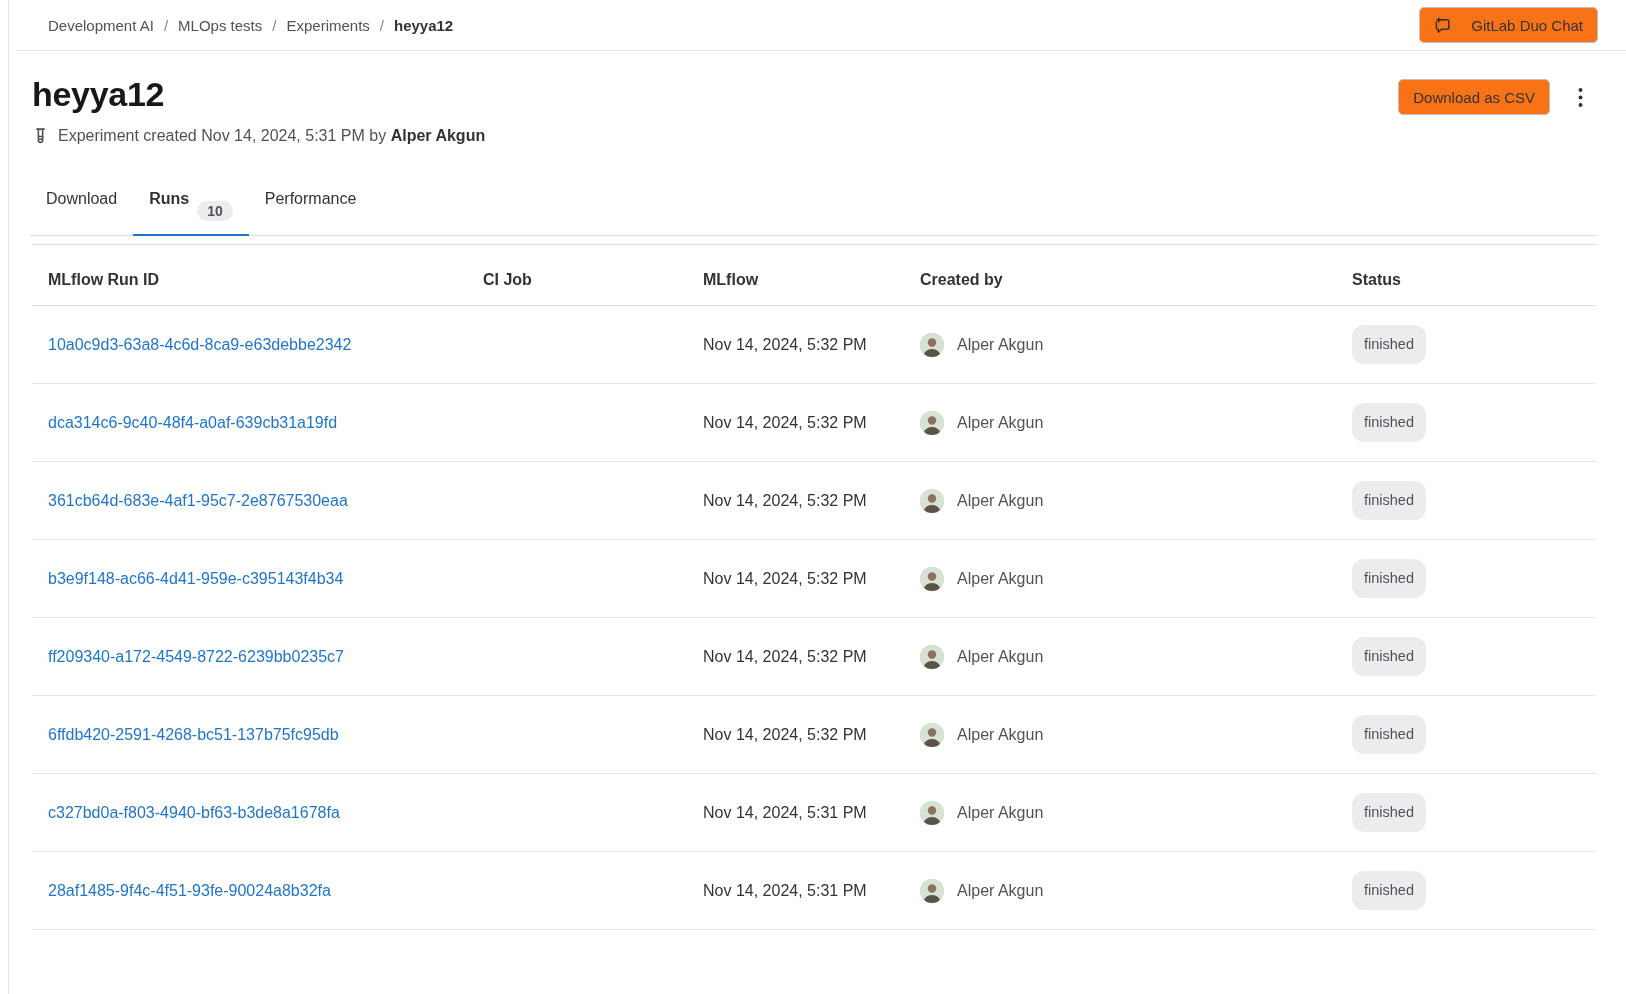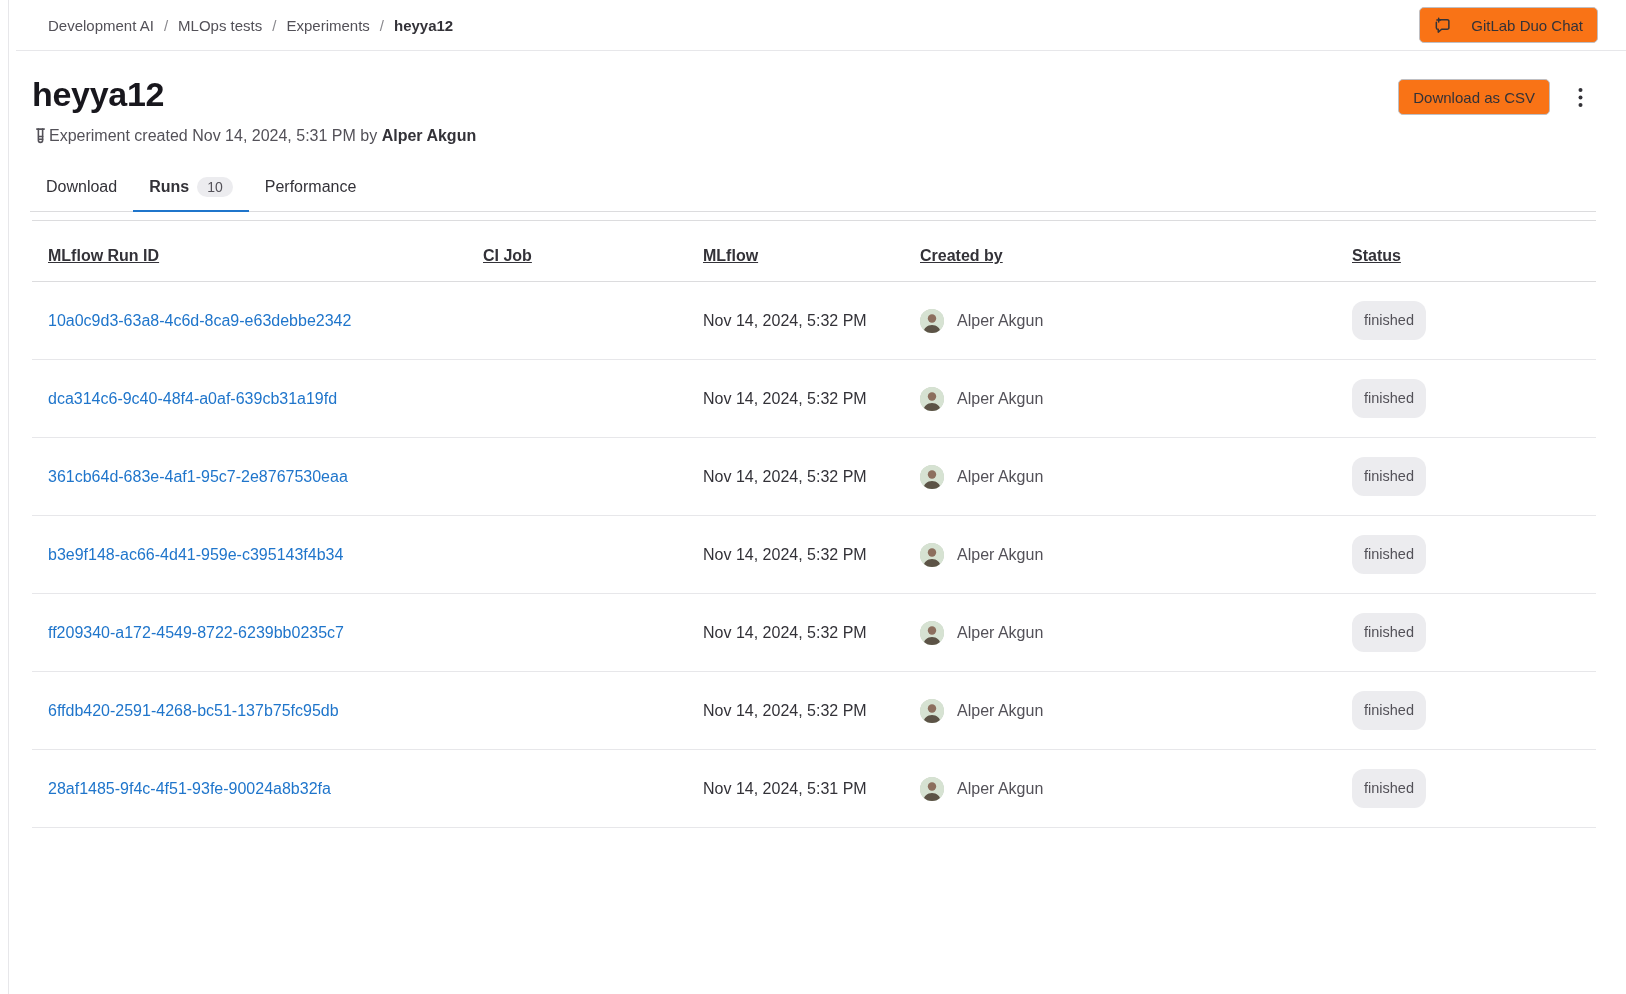--- a/index.html
+++ b/index.html
@@ -29,37 +29,37 @@
        font-size:15px;color:var(--text1);cursor:pointer;font-family:inherit;}
   .btn svg{flex:0 0 auto;}
 
   
   .page-head{padding:26px 30px 0 32px;display:flex;justify-content:space-between;align-items:flex-start;}
   h1{font-size:34px;font-weight:800;letter-spacing:-.3px;color:#18171d;line-height:1.05;}
   .head-actions{display:flex;align-items:flex-end;gap:14px;margin-top:2px;}
   .icon-btn{background:none;border:none;width:32px;height:36px;display:flex;align-items:center;
             justify-content:center;cursor:pointer;border-radius:4px;}
 
-  .meta{display:flex;align-items:center;margin:12px 0 0 32px;
+  .meta{display:flex;align-items:center;gap:9px;margin:12px 0 0 32px;
         font-size:16px;color:var(--text2);text-align:center;}
   .meta b{color:var(--text1);font-weight:700;}
 
   
   .tabs{display:flex;margin:22px 30px 0 30px;border-bottom:1px solid var(--border);}
   .tab{display:flex;align-items:center;gap:8px;padding:10px 16px 13px;font-size:16px;
        color:var(--text1);cursor:pointer;border-bottom:2px solid transparent;margin-bottom:-1px;}
   .tab.active{font-weight:700;border-bottom-color:var(--link);}
-  .tab .count-badge{background:var(--badge-bg);color:var(--text2);font-size:14px;font-weight:400;
-       border-radius:10px;padding:1px 10px;line-height:18px;}
+  .tab .count-badge{background:var(--badge-bg);color:var(--text2);font-size:14px;font-weight:700;
+       border-radius:10px;padding:1px 10px;line-height:18px;margin-top:24px;}
 
   
   .table-wrap{margin:8px 30px 0 32px;}
   table{width:100%;border-collapse:collapse;table-layout:fixed;border-top:1px solid var(--border);}
   th{font-size:16px;font-weight:700;text-align:left;padding:26px 16px 16px;color:var(--text1);
-     border-bottom:1px solid var(--border);text-decoration:underline;}
+     border-bottom:1px solid var(--border);}
   td{font-size:16px;padding:19px 16px;border-bottom:1px solid var(--border-light);vertical-align:middle;}
   td a{color:var(--link);text-decoration:none;cursor:pointer;}
   td.created{color:var(--text1);}
   .creator{display:flex;align-items:center;gap:13px;color:var(--text2);cursor:pointer;}
   .avatar{width:24px;height:24px;border-radius:50%;overflow:hidden;flex:0 0 auto;
           box-shadow:inset 0 0 0 1px rgba(0,0,0,.08);background:#d6e2d2;}
   .status-badge{display:inline-block;background:var(--badge-bg);color:var(--text2);
           font-size:14.5px;padding:10px 12px;border-radius:12px;line-height:19px;}
 </style>
 </head>
@@ -258,20 +258,38 @@
             <circle cx="12" cy="9.5" r="4.2" fill="#8c6f5e"></circle>
             <path d="M3.5 24c0-5 3.8-8 8.5-8s8.5 3 8.5 8z" fill="#5c5346"></path>
           </svg>
         </span>
         <span>Alper Akgun</span>
       </span>
     </td>
     <td><span class="status-badge">finished</span></td>
   </tr>
         <tr>
+    <td><a>c327bd0a-f803-4940-bf63-b3de8a1678fa</a></td>
+    <td></td>
+    <td class="created">Nov 14, 2024, 5:31 PM</td>
+    <td>
+      <span class="creator">
+        <span class="avatar">
+          <svg width="24" height="24" viewBox="0 0 24 24">
+            <rect width="24" height="24" fill="#d6e2d2"></rect>
+            <circle cx="12" cy="9.5" r="4.2" fill="#8c6f5e"></circle>
+            <path d="M3.5 24c0-5 3.8-8 8.5-8s8.5 3 8.5 8z" fill="#5c5346"></path>
+          </svg>
+        </span>
+        <span>Alper Akgun</span>
+      </span>
+    </td>
+    <td><span class="status-badge">finished</span></td>
+  </tr>
+        <tr>
     <td><a>28af1485-9f4c-4f51-93fe-90024a8b32fa</a></td>
     <td></td>
     <td class="created">Nov 14, 2024, 5:31 PM</td>
     <td>
       <span class="creator">
         <span class="avatar">
           <svg width="24" height="24" viewBox="0 0 24 24">
             <rect width="24" height="24" fill="#d6e2d2"></rect>
             <circle cx="12" cy="9.5" r="4.2" fill="#8c6f5e"></circle>
             <path d="M3.5 24c0-5 3.8-8 8.5-8s8.5 3 8.5 8z" fill="#5c5346"></path>

